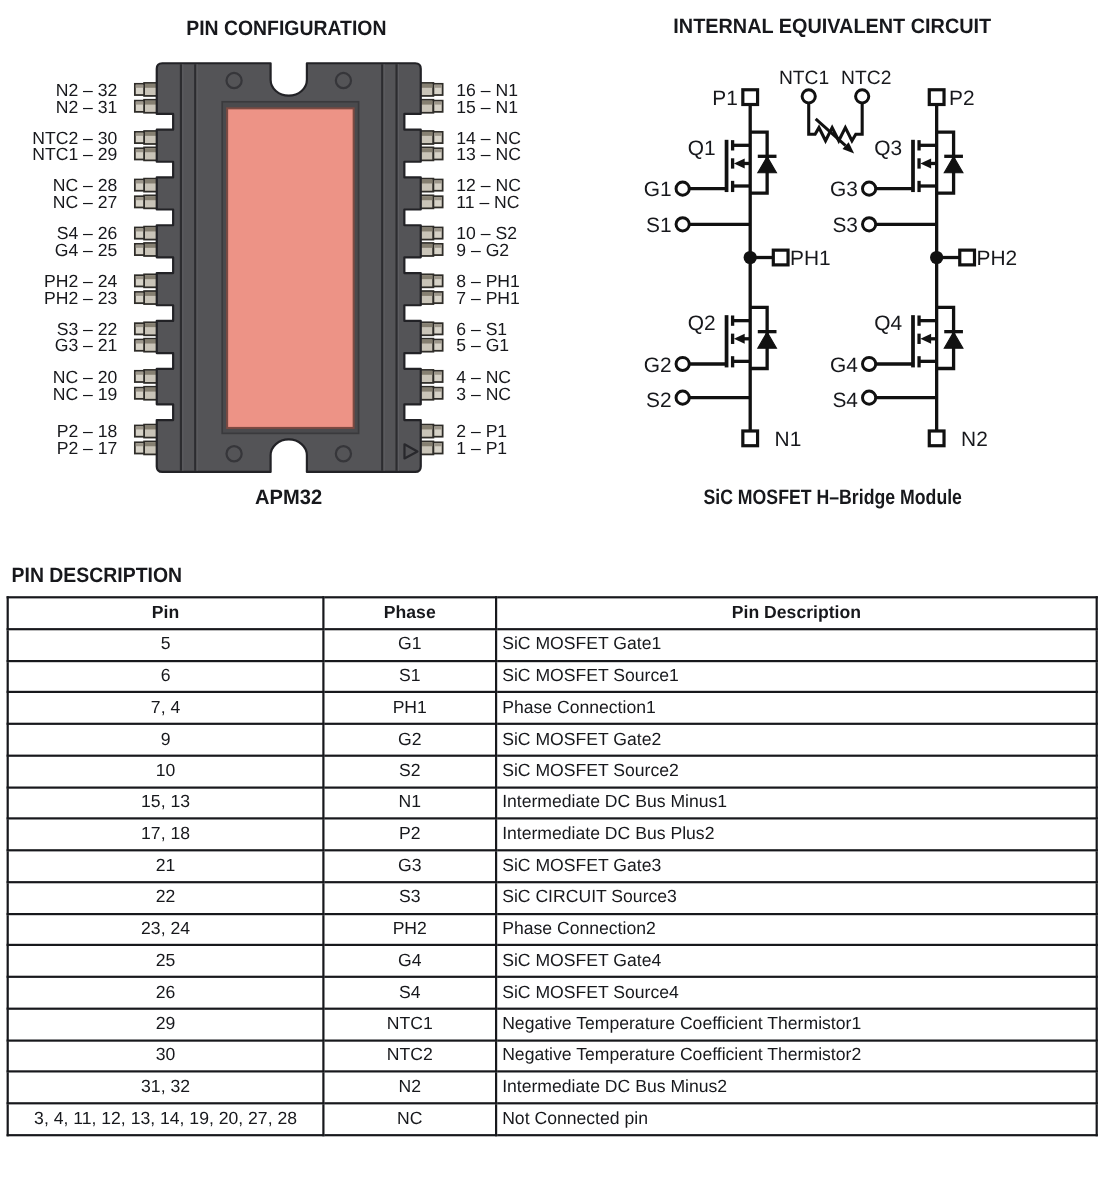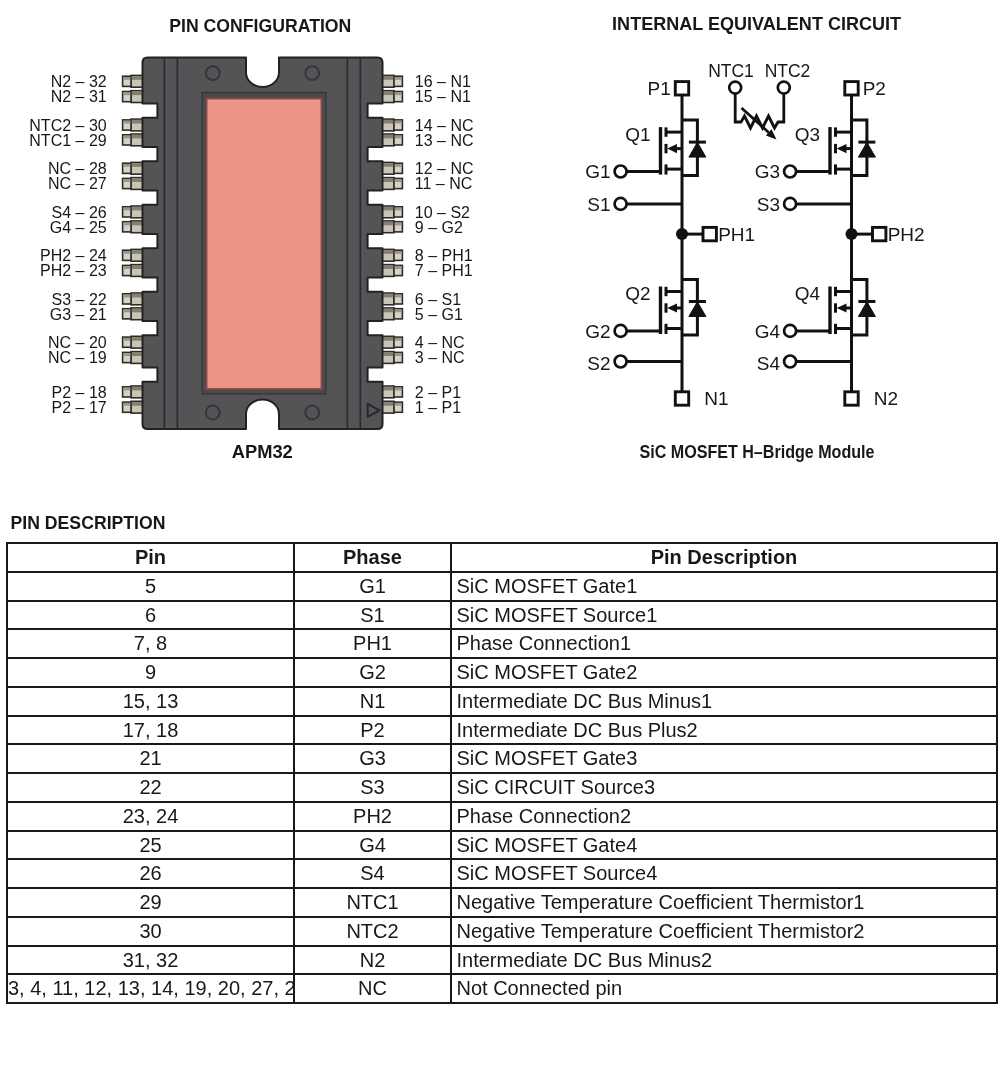--- a/index.html
+++ b/index.html
@@ -1,19 +1,19 @@
 <!DOCTYPE html>
 <html><head>
 <meta charset="utf-8">
 <style>
 html,body{margin:0;padding:0;background:#ffffff;}
 body{width:1005px;height:1070px;position:relative;font-family:"Liberation Sans",sans-serif;color:#17181c;}
 svg text{fill:#17181c;font-family:"Liberation Sans",sans-serif;}
 table{position:absolute;left:6px;top:542.2px;width:992px;border-collapse:collapse;table-layout:fixed;
-  font-size:20px;color:#17181c;}
+  font-size:16px;color:#17181c;}
 th,td{border:2px solid #17181c;height:26.75px;padding:0;text-align:center;vertical-align:middle;
   font-weight:normal;overflow:hidden;white-space:nowrap;}
 th{font-weight:bold;}
 td.d{text-align:left;padding-left:4.5px;}
 </style>
 </head>
 <body>
 <svg width="1005" height="1070" viewBox="0 0 1005 1070" style="position:absolute;left:0;top:0">
 <rect x="131.0" y="75.4" width="12.5" height="11.8" fill="#c9c4b8" stroke="#2e2c28" stroke-width="1.6"></rect>
 <rect x="122.6" y="76.2" width="8.4" height="10.2" fill="#d6d2c7" stroke="#2e2c28" stroke-width="1.6"></rect>
@@ -305,28 +305,33 @@
         <td>5</td>
         <td>G1</td>
         <td class="d">SiC MOSFET Gate1</td>
       </tr>
 <tr>
         <td>6</td>
         <td>S1</td>
         <td class="d">SiC MOSFET Source1</td>
       </tr>
 <tr>
-        <td>7, 8</td>
+        <td>7, 4</td>
         <td>PH1</td>
         <td class="d">Phase Connection1</td>
       </tr>
 <tr>
         <td>9</td>
         <td>G2</td>
         <td class="d">SiC MOSFET Gate2</td>
+      </tr>
+<tr>
+        <td>10</td>
+        <td>S2</td>
+        <td class="d">SiC MOSFET Source2</td>
       </tr>
 <tr>
         <td>15, 13</td>
         <td>N1</td>
         <td class="d">Intermediate DC Bus Minus1</td>
       </tr>
 <tr>
         <td>17, 18</td>
         <td>P2</td>
         <td class="d">Intermediate DC Bus Plus2</td>

